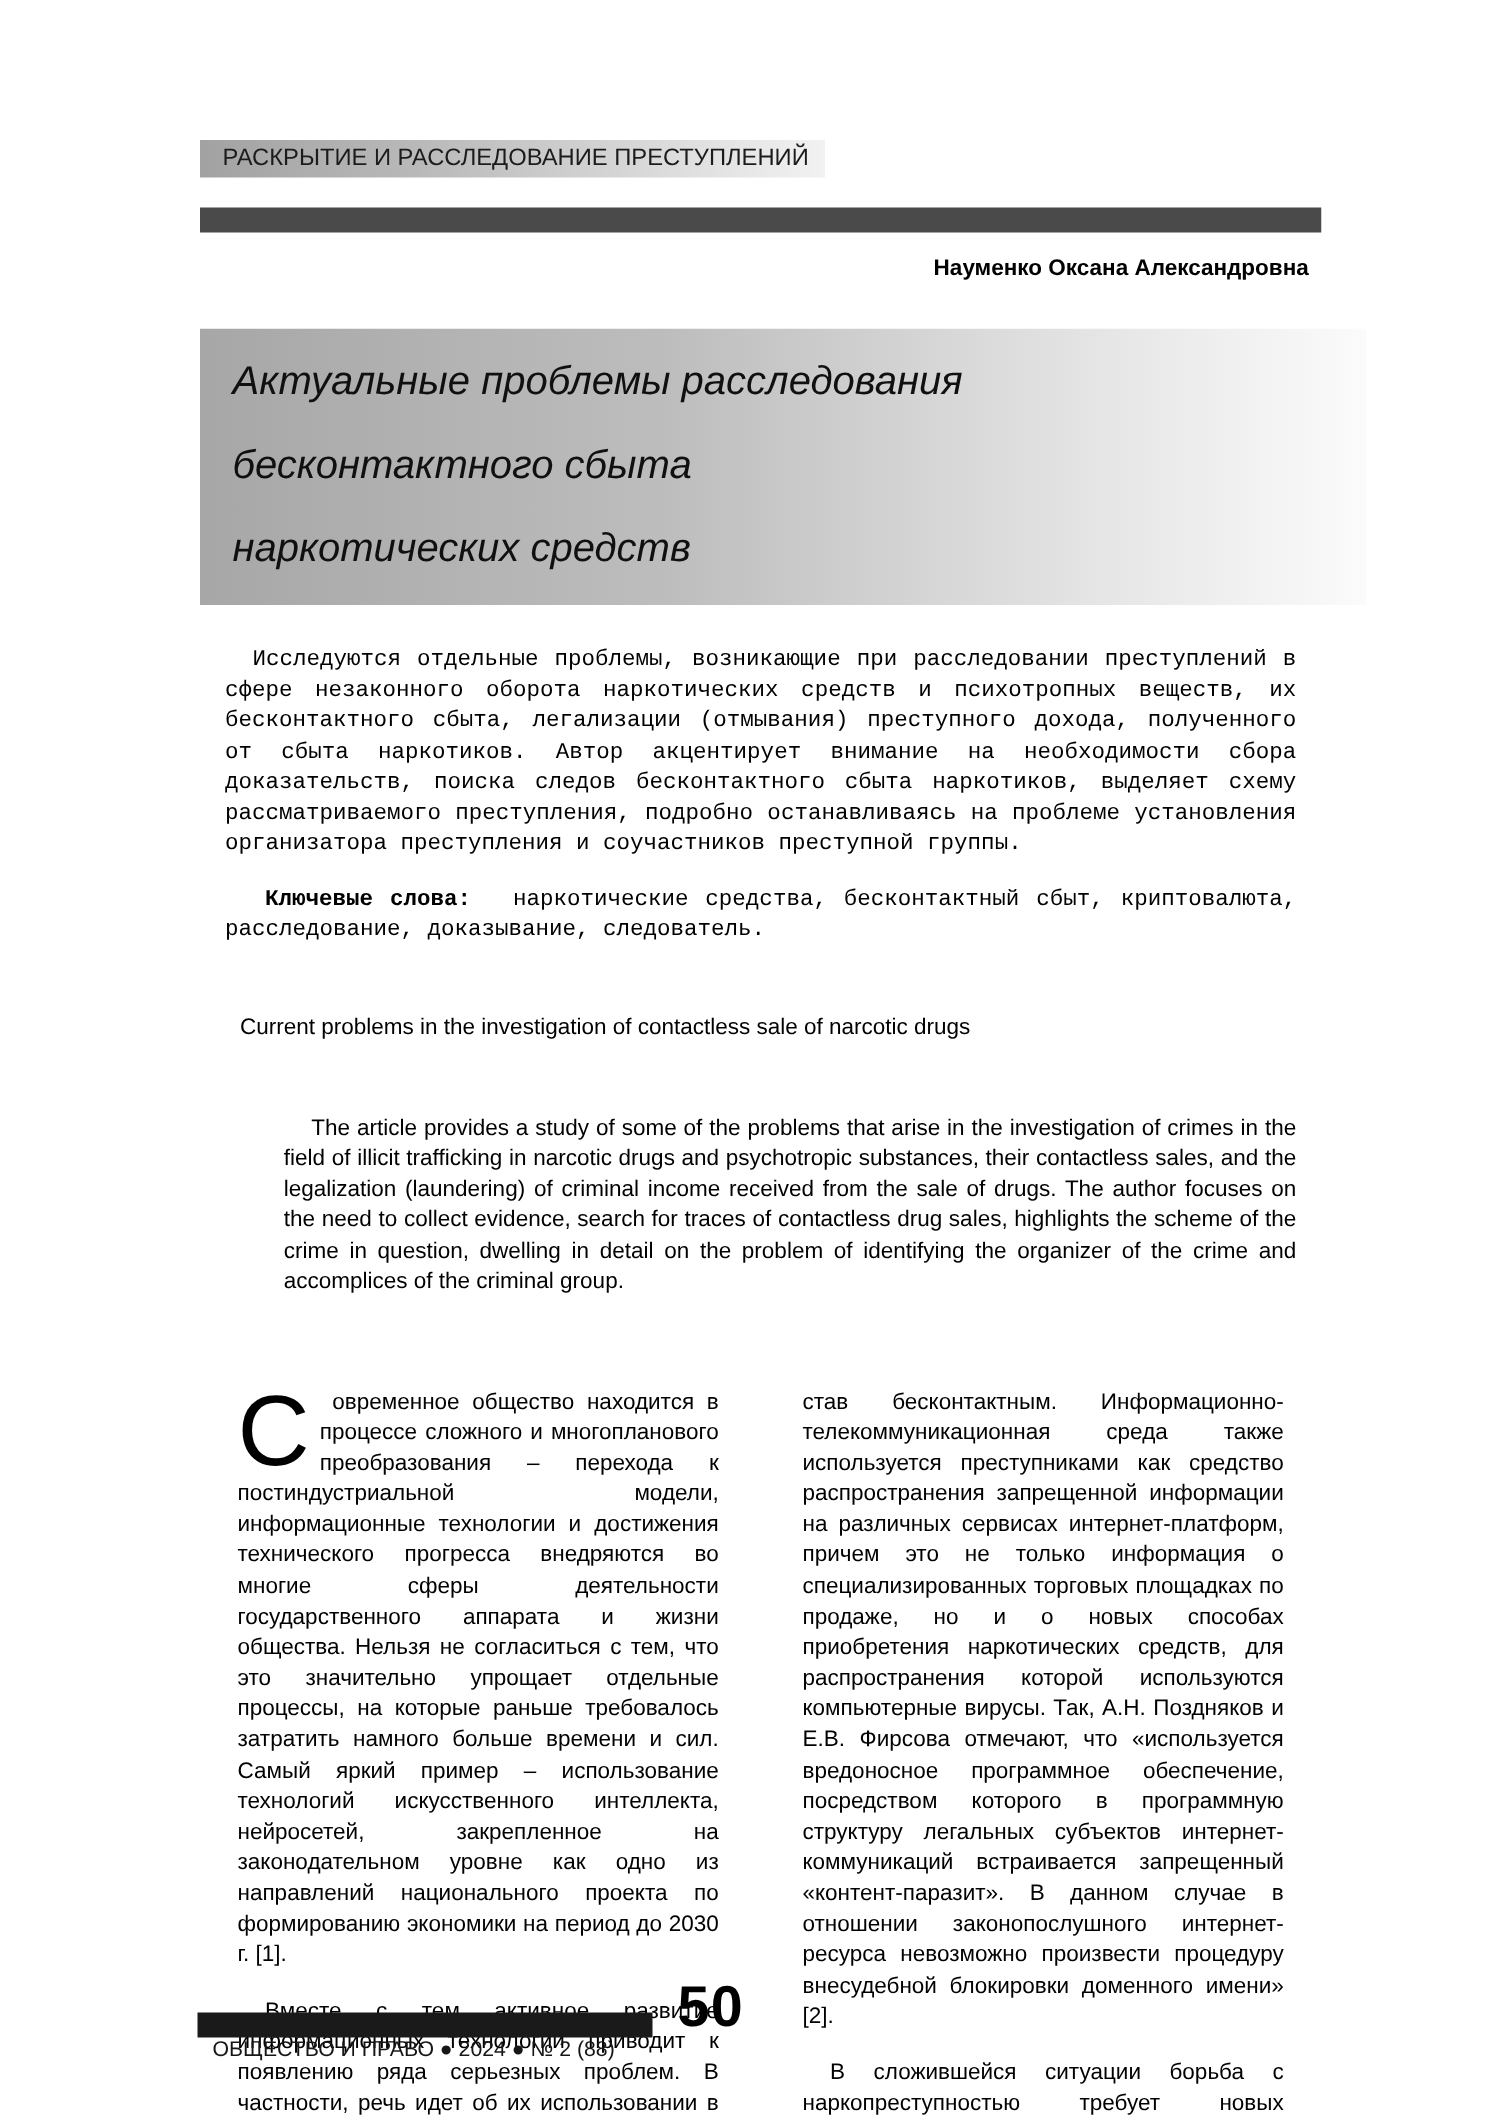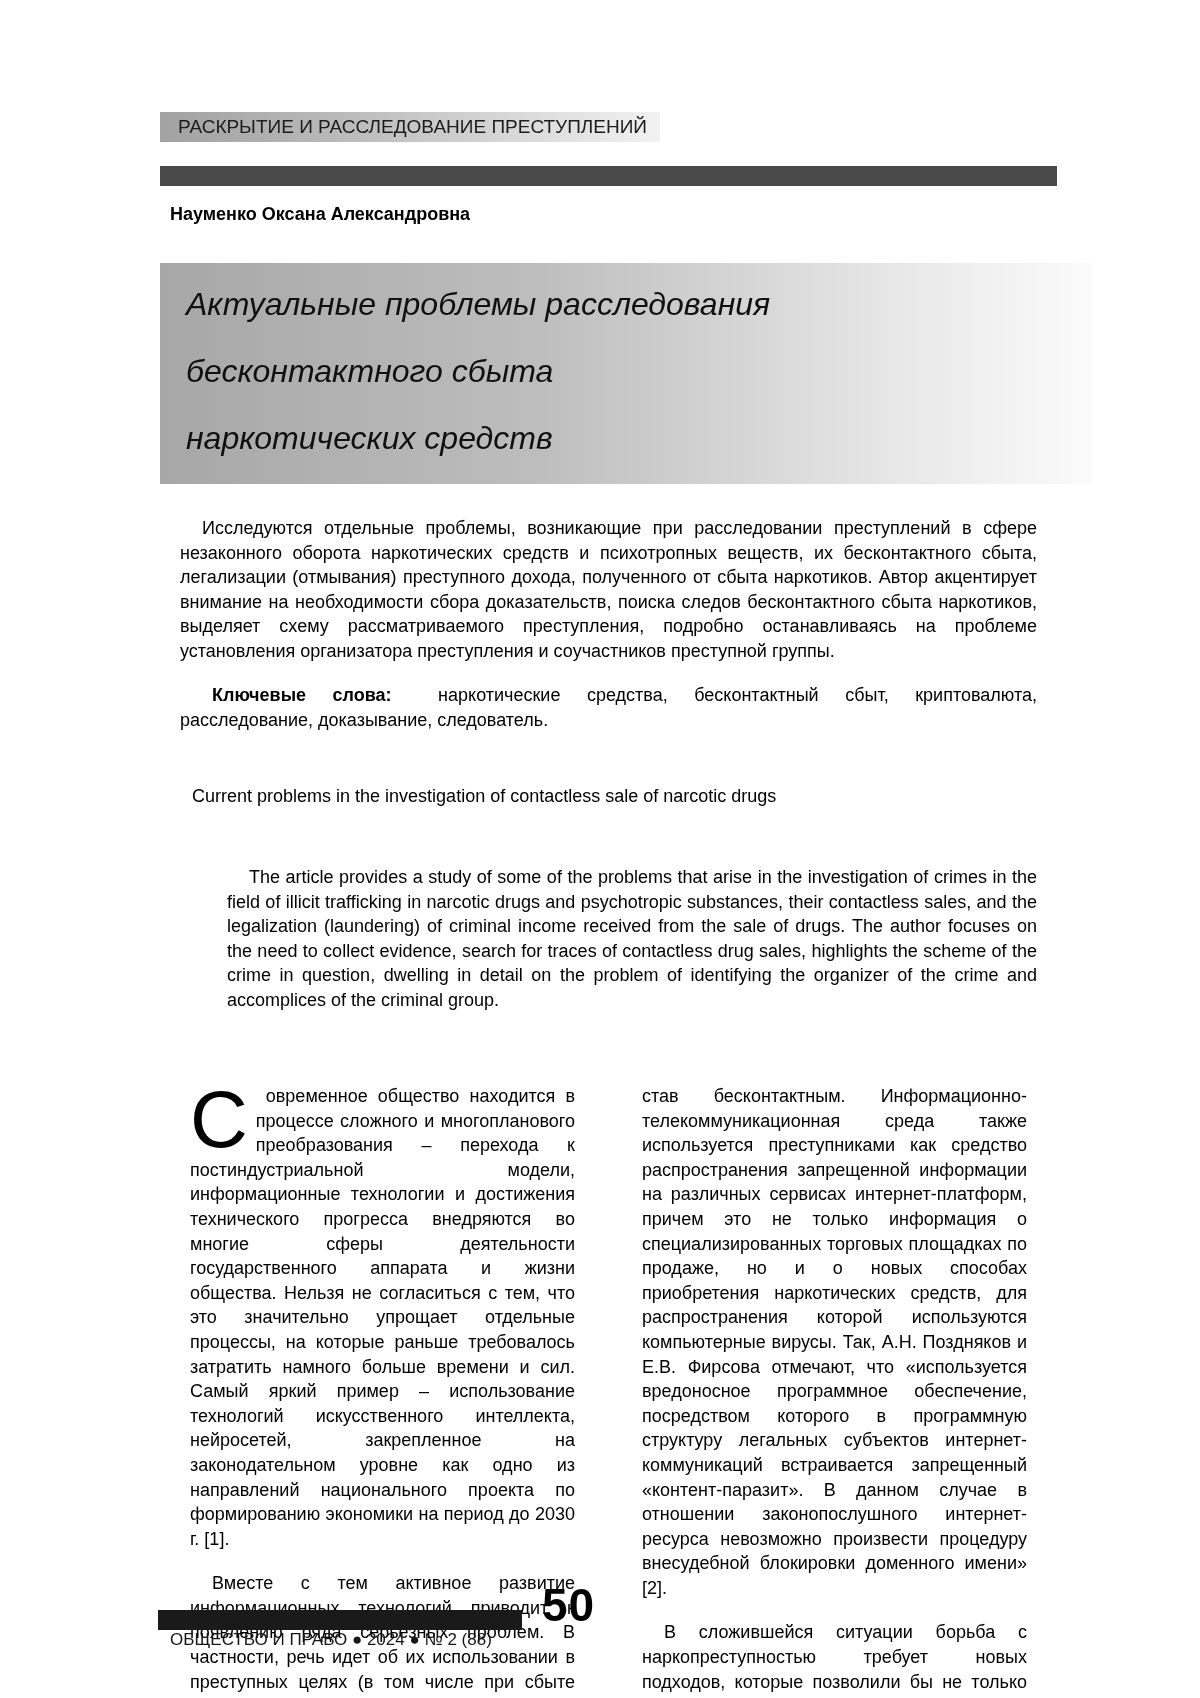--- a/index.html
+++ b/index.html
@@ -33,39 +33,40 @@
   }
   .top-rule {
     margin-top: 24px;
     height: 2px;
     background: #4a4a4a;
   }
   .author {
     margin-top: 8px;
     font-weight: bold;
     font-size: 18px;
+    text-align: right;
   }
   .title-band {
     margin-top: 28px;
     width: 933px;
     background: linear-gradient(90deg, #a7a7a7 0%, #bdbdbd 40%, #e6e6e6 78%, #fbfbfb 100%);
     padding: 8px 0 12px 16px;
   }
   .title-line {
     font-style: italic;
     font-size: 32px;
     line-height: 47px;
     color: #101010;
   }
   .abstract-ru, .abstract-en {
     font-size: 18px;
     line-height: 24.5px;
     text-align: justify;
   }
-  .abstract-ru { margin-top: 12px; }
+  .abstract-ru { margin-top: 12px; font-family: Liberation Mono, monospace; }
   .abstract-ru p, .abstract-en p, .kw { text-indent: 22px; }
   .kw { font-size: 18px; line-height: 24.5px; text-align: justify; }
   .kw .kw-label { font-weight: bold; }
   .title-en {
     margin-top: 24px;
     font-weight: normal;
     font-size: 18px;
     text-indent: 22px;
   }
   .abstract-en { margin-top: 28px; margin-left: 47px; }

